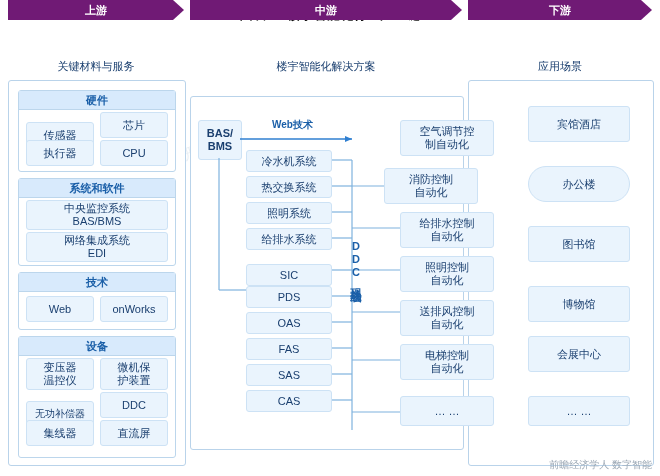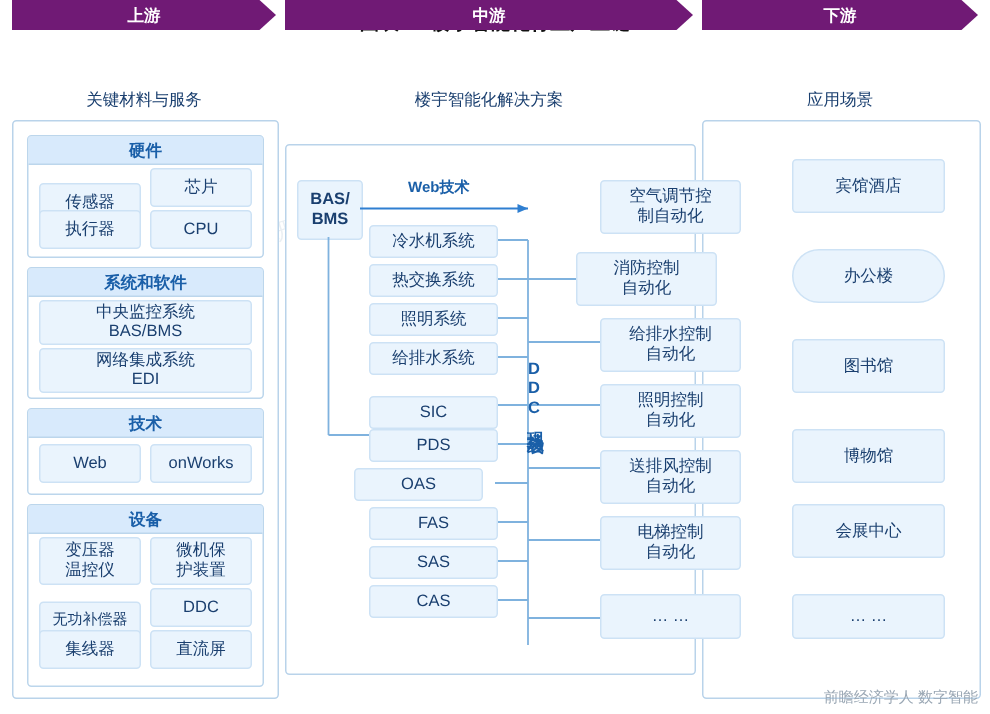--- a/index.html
+++ b/index.html
@@ -181,21 +181,21 @@
 </svg>
 
 <div class="vtext" style="left:348px;top:240px;">DDC现场总线</div>
 
 <div class="cell" style="left:246px;top:150px;width:84px;height:20px;">冷水机系统</div>
 <div class="cell" style="left:246px;top:176px;width:84px;height:20px;">热交换系统</div>
 <div class="cell" style="left:246px;top:202px;width:84px;height:20px;">照明系统</div>
 <div class="cell" style="left:246px;top:228px;width:84px;height:20px;">给排水系统</div>
 <div class="cell" style="left:246px;top:248px;width:84px;height:20px;margin-top:16px;">SIC</div>
 <div class="cell" style="left:246px;top:286px;width:84px;height:20px;">PDS</div>
-<div class="cell" style="left:236px;top:312px;width:84px;height:20px;">OAS</div>
+<div class="cell" style="left:246px;top:312px;width:84px;height:20px;">OAS</div>
 <div class="cell" style="left:246px;top:338px;width:84px;height:20px;">FAS</div>
 <div class="cell" style="left:246px;top:364px;width:84px;height:20px;">SAS</div>
 <div class="cell" style="left:246px;top:390px;width:84px;height:20px;">CAS</div>
 
 <div class="cell" style="left:400px;top:120px;width:92px;height:34px;white-space:pre;">空气调节控
 制自动化</div>
 <div class="cell" style="left:384px;top:168px;width:92px;height:34px;white-space:pre;">消防控制
 自动化</div>
 <div class="cell" style="left:400px;top:212px;width:92px;height:34px;white-space:pre;">给排水控制
 自动化</div>

